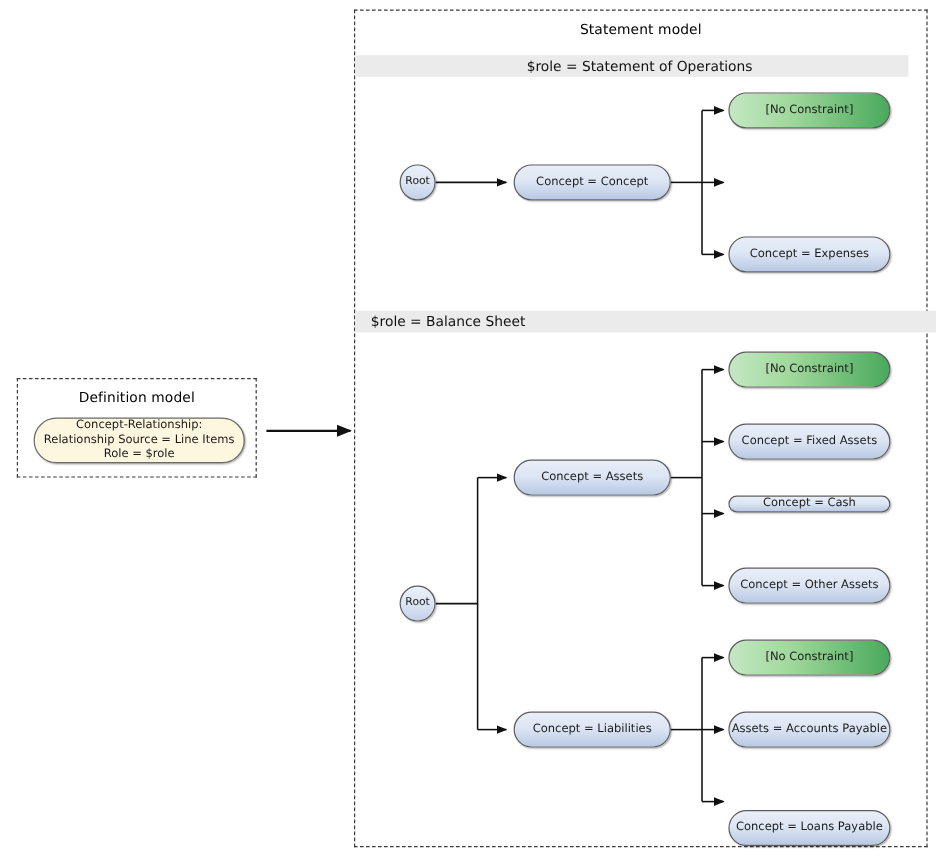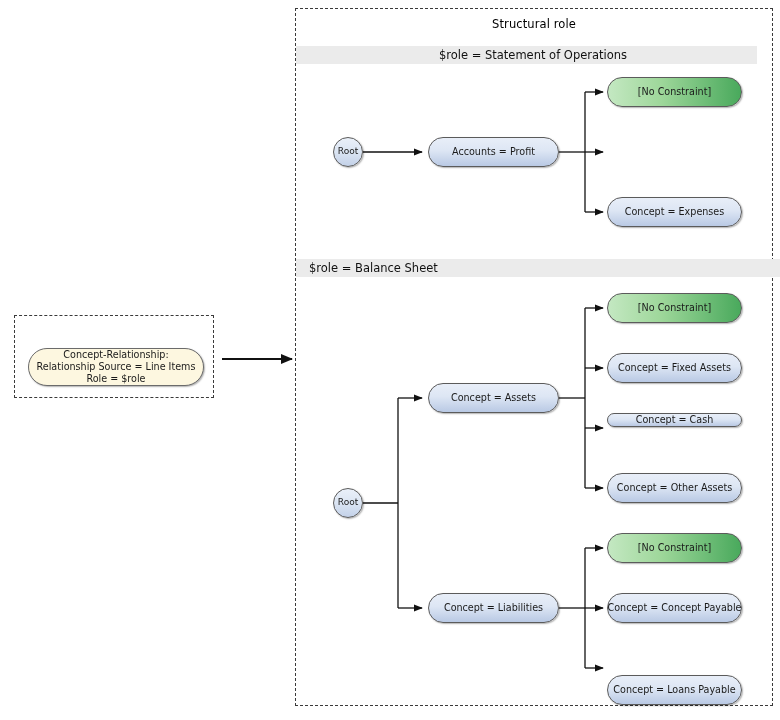--- a/index.html
+++ b/index.html
@@ -144,39 +144,40 @@
     <line x1="585" y1="488" x2="603" y2="488" stroke="#111" stroke-width="1.3" marker-end="url(#arrow)"></line>
 
     <line x1="559" y1="608" x2="585" y2="608" stroke="#111" stroke-width="1.3"></line>
     <line x1="585" y1="548" x2="585" y2="668" stroke="#111" stroke-width="1.3"></line>
     <line x1="585" y1="548" x2="603" y2="548" stroke="#111" stroke-width="1.3" marker-end="url(#arrow)"></line>
     <line x1="585" y1="608" x2="603" y2="608" stroke="#111" stroke-width="1.3" marker-end="url(#arrow)"></line>
     <line x1="585" y1="668" x2="603" y2="668" stroke="#111" stroke-width="1.3" marker-end="url(#arrow)"></line>
   </svg>
 
   <div class="model-box" id="definition-model">
+    <div class="box-title">Definition model</div>
     <div class="node yellow" style="left:13px; top:32px; width:176px; height:38px;">
       <div>
         <span>Concept-Relationship:</span><br>
         <span>Relationship Source = Line Items</span><br>
         <span>Role = $role</span>
       </div>
     </div>
   </div>
 
   <div class="model-box" id="structural-model">
-    <div class="box-title">Structural role</div>
+    <div class="box-title">Statement model</div>
   </div>
 
   <div class="section-band" id="band-ops">$role = Statement of Operations</div>
   <div class="section-band" id="band-bal">$role = Balance Sheet</div>
 
   <div class="node blue root" style="left:333px; top:137px; width:30px; height:30px; font-size:9px;">Root</div>
 
-  <div class="node blue" style="left:428px; top:137px; width:131px; height:30px;">Accounts = Profit</div>
+  <div class="node blue" style="left:428px; top:137px; width:131px; height:30px;">Concept = Concept</div>
 
   <div class="node green" style="left:607px; top:77px; width:135px; height:30px;">[No Constraint]</div>
 
 
   <div class="node blue" style="left:607px; top:197px; width:135px; height:30px;">Concept = Expenses</div>
 
   <div class="node blue root" style="left:333px; top:488px; width:30px; height:30px; font-size:9px;">Root</div>
 
   <div class="node blue" style="left:428px; top:383px; width:131px; height:30px;">Concept = Assets</div>
 
@@ -185,17 +186,17 @@
   <div class="node blue" style="left:607px; top:353px; width:135px; height:30px;">Concept = Fixed Assets</div>
 
   <div class="node blue" style="left:607px; top:413px; width:135px; height:14px;text-align:right;">Concept = Cash</div>
 
   <div class="node blue" style="left:428px; top:593px; width:131px; height:30px;">Concept = Liabilities</div>
 
   <div class="node blue" style="left:607px; top:473px; width:135px; height:30px;">Concept = Other Assets</div>
 
   <div class="node green" style="left:607px; top:533px; width:135px; height:30px;">[No Constraint]</div>
 
-  <div class="node blue" style="left:607px; top:593px; width:135px; height:30px;">Concept = Concept Payable</div>
+  <div class="node blue" style="left:607px; top:593px; width:135px; height:30px;">Assets = Accounts Payable</div>
 
   <div class="node blue" style="left:607px; top:675px; width:135px; height:30px;">Concept = Loans Payable</div>
 
 </div>
 
 </body></html>

